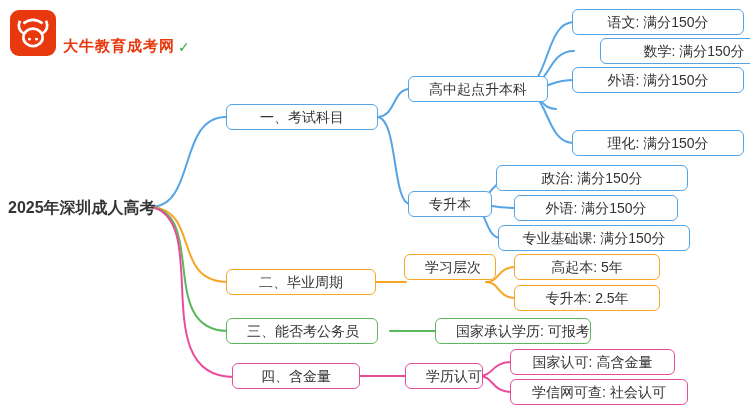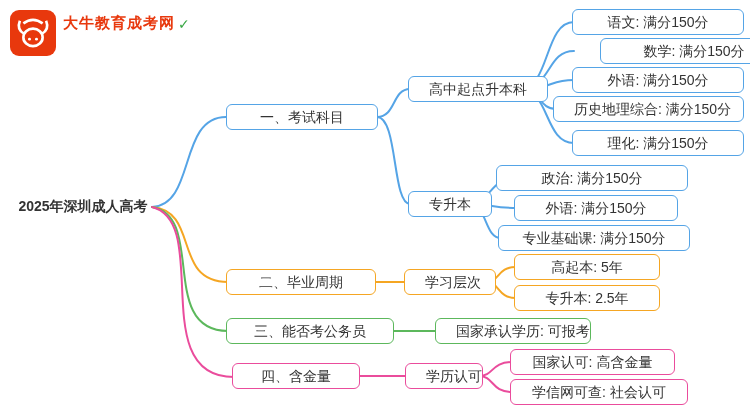--- a/index.html
+++ b/index.html
@@ -11,24 +11,24 @@
   .node{
     position:absolute;background:#fff;border:1.5px solid #999;border-radius:6px;
     padding:3px 20px;font-size:14px;line-height:18px;color:#333;text-align:center;
     box-sizing:border-box;white-space:nowrap;
   }
   .blue{border-color:#55a4e6;}
   .orange{border-color:#f5a623;}
   .green{border-color:#5cb85c;}
   .pink{border-color:#ea4c9c;}
   .root-label{
-    position:absolute;left:8px;top:198px;width:150px;font-size:14px;
-    font-weight:600;color:#333;white-space:nowrap;text-align:center;
+    position:absolute;left:8px;top:198px;width:150px;font-size:16px;
+    font-weight:600;color:#333;white-space:nowrap;
   }
-  .logo{position:absolute;left:10px;top:10px;display:flex;align-items:flex-start;gap:7px;}
+  .logo{position:absolute;left:10px;top:10px;display:flex;align-items:flex-end;gap:7px;}
   .logo-mark{
     width:46px;height:46px;background:#e8380d;border-radius:9px;
     display:flex;align-items:center;justify-content:center;flex:0 0 auto;
   }
   .logo-text{display:flex;flex-direction:column;padding-top:4px;}
   .logo-name-row{display:flex;align-items:center;gap:3px;}
   .logo-name{color:#e8380d;font-weight:bold;font-size:15px;letter-spacing:1px;white-space:nowrap;}
   .logo-check{color:#39a845;font-weight:bold;font-size:14px;}
   .logo-url{color:#39a845;font-size:11px;margin-top:4px;letter-spacing:.5px;}
 </style>
@@ -84,33 +84,32 @@
     </div>
   </div>
 
   <div class="root-label">2025年深圳成人高考</div>
 
   <div class="node blue" style="left:226px;top:104px;width:152px">一、考试科目</div>
   <div class="node blue" style="left:408px;top:76px">高中起点升本科</div>
   <div class="node blue" style="left:572px;top:9px;width:172px">语文: 满分150分</div>
   <div class="node blue" style="left:600px;top:38px;width:188px">数学: 满分150分</div>
   <div class="node blue" style="left:572px;top:67px;width:172px">外语: 满分150分</div>
-  <div class="node blue" style="left:553px;top:96px;width:191px">历史地理综合: 满分150分</div>
   <div class="node blue" style="left:572px;top:130px;width:172px">理化: 满分150分</div>
   <div class="node blue" style="left:408px;top:191px">专升本</div>
   <div class="node blue" style="left:496px;top:165px;width:192px">政治: 满分150分</div>
   <div class="node blue" style="left:514px;top:195px;width:164px">外语: 满分150分</div>
   <div class="node blue" style="left:498px;top:225px;width:192px">专业基础课: 满分150分</div>
 
   <div class="node orange" style="left:226px;top:269px;width:150px">二、毕业周期</div>
-  <div class="node orange" style="left:404px;top:269px;width:92px">学习层次</div>
+  <div class="node orange" style="left:404px;top:254px;width:92px">学习层次</div>
   <div class="node orange" style="left:514px;top:254px;width:146px">高起本: 5年</div>
   <div class="node orange" style="left:514px;top:285px;width:146px">专升本: 2.5年</div>
 
-  <div class="node green" style="left:226px;top:318px;width:168px">三、能否考公务员</div>
+  <div class="node green" style="left:226px;top:318px;width:152px">三、能否考公务员</div>
   <div class="node green" style="left:435px;top:318px;width:156px">国家承认学历: 可报考</div>
 
   <div class="node pink" style="left:232px;top:363px;width:128px">四、含金量</div>
   <div class="node pink" style="left:405px;top:363px;width:78px">学历认可</div>
   <div class="node pink" style="left:510px;top:349px;width:165px">国家认可: 高含金量</div>
   <div class="node pink" style="left:510px;top:379px;width:178px">学信网可查: 社会认可</div>
 
 </div>
 
 </body></html>

